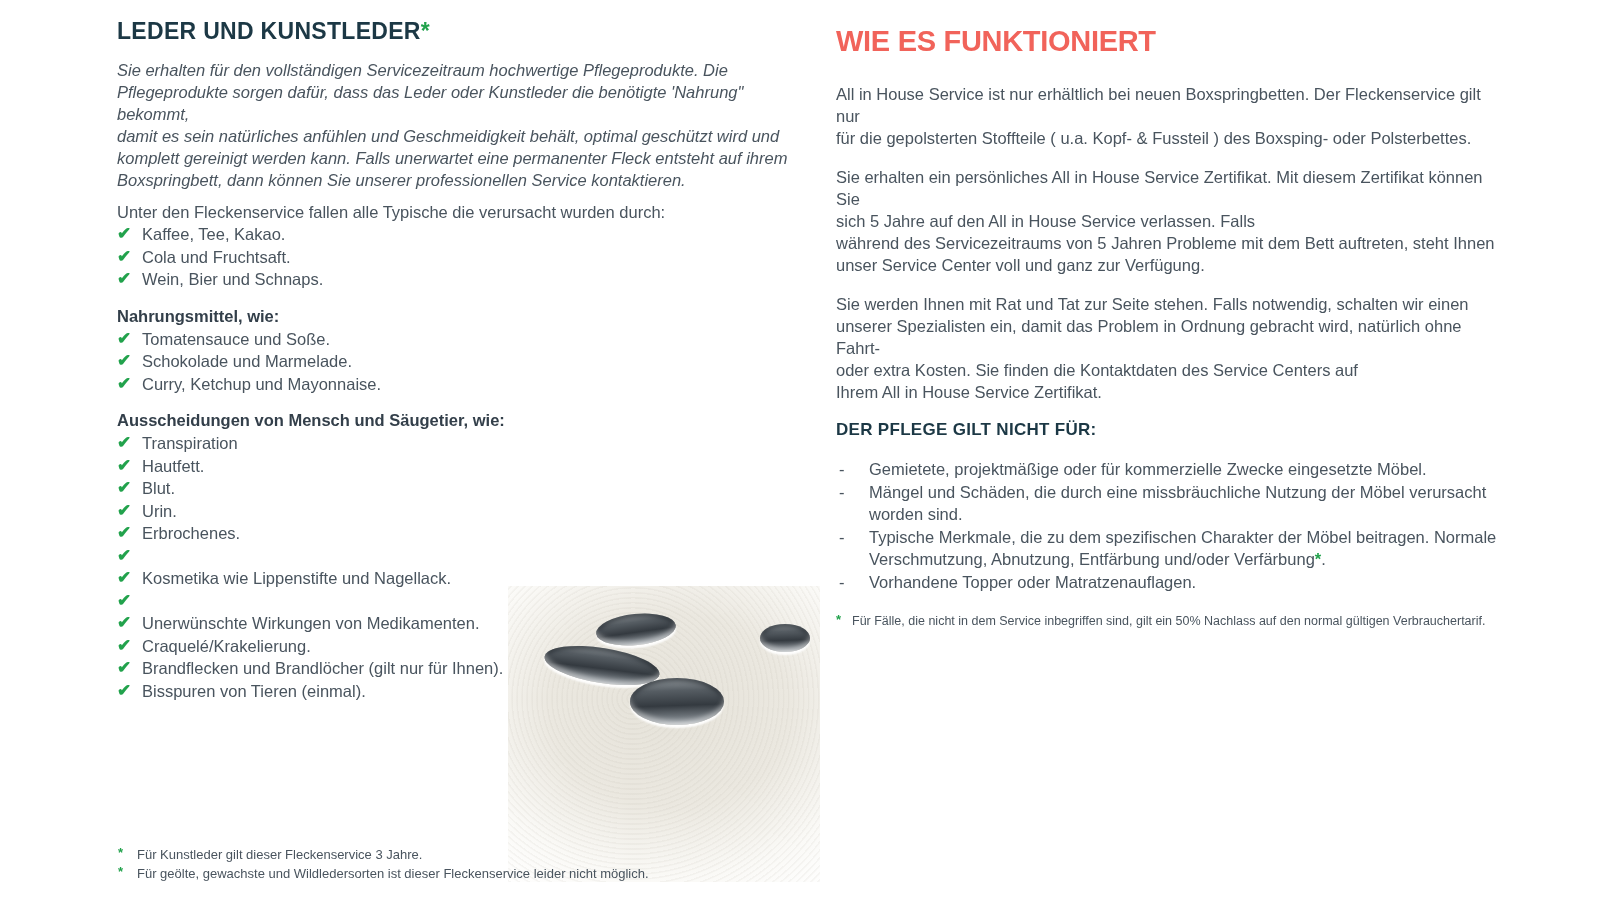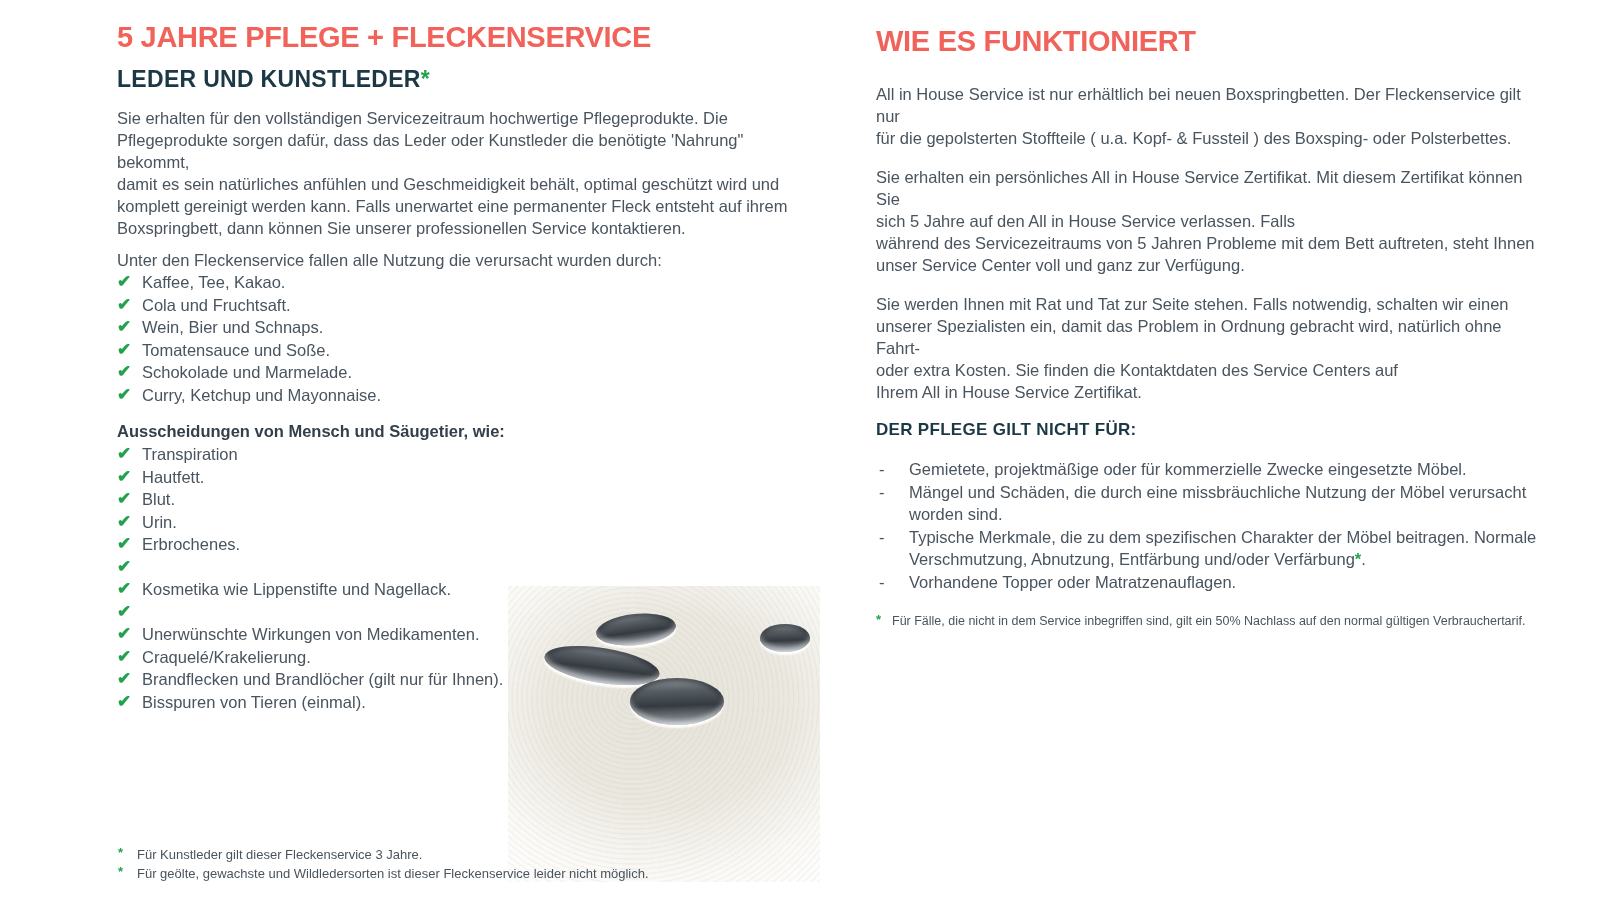--- a/index.html
+++ b/index.html
@@ -6,38 +6,39 @@
   body {
     width: 1600px; height: 900px;
     background: #ffffff;
     font-family: "Liberation Sans", sans-serif;
     color: #49545e;
     position: relative;
     overflow: hidden;
   }
   .col { position: absolute; }
   .col-left  { left: 117px; top: 22px;  width: 700px; }
-  .col-right { left: 876px; top: 26px;  width: 672px; }
+  .col-right { left: 836px; top: 26px;  width: 672px; }
 
   .main-title {
     font-size: 29px; line-height: 31px; font-weight: bold;
     color: #f1635a; letter-spacing: -0.3px;
     margin: 0 0 17px 0;
   }
   .sub-title {
     font-size: 23px; line-height: 19px; font-weight: bold;
     color: #1c3845; letter-spacing: 0.3px;
     margin: 0 0 18px 0;
   }
   .mark  { color: #22a24c; font-weight: bold; }
 
   .body-text {
     font-size: 16.5px; line-height: 22px;
     white-space: pre-line;
     margin: 0 0 7px 0;
+    font-style: italic;
   }
   .lead-text {
     font-size: 16.5px; line-height: 22px;
     margin: 10px 0 0 0;
   }
 
   .group-heading {
     font-size: 16.5px; line-height: 22px; font-weight: bold;
     color: #333f4a;
     margin: 14px 0 1px 0;
@@ -93,48 +94,48 @@
   .droplet-a { left: 88px;  top: 28px;  width: 80px;  height: 31px; transform: rotate(-6deg); }
   .droplet-b { left: 36px;  top: 62px;  width: 116px; height: 35px; transform: rotate(9deg); }
   .droplet-c { left: 122px; top: 92px;  width: 94px;  height: 47px; }
   .droplet-d { left: 252px; top: 38px;  width: 50px;  height: 28px; }
 </style>
 </head>
 <body>
 
 <div class="col col-left">
 
-  <h1 class="main-title">5 JAHRE PFLEGE + FLECKENSERVICE</h1>
 
   <h2 class="sub-title"><span>LEDER UND KUNSTLEDER</span><span class="mark">*</span></h2>
 
   <p class="body-text">Sie erhalten für den vollständigen Servicezeitraum hochwertige Pflegeprodukte. Die
 Pflegeprodukte sorgen dafür, dass das Leder oder Kunstleder die benötigte 'Nahrung" bekommt,
 damit es sein natürliches anfühlen und Geschmeidigkeit behält, optimal geschützt wird und
 komplett gereinigt werden kann. Falls unerwartet eine permanenter Fleck entsteht auf ihrem
 Boxspringbett, dann können Sie unserer professionellen Service kontaktieren.</p>
 
-  <p class="lead-text">Unter den Fleckenservice fallen alle Nutzung die verursacht wurden durch:</p>
+  <p class="lead-text">Unter den Fleckenservice fallen alle Typische die verursacht wurden durch:</p>
 
   <div>
     <div class="check-row">
       <span class="check-icon">✔</span>
       <span>Kaffee, Tee, Kakao.</span>
     </div>
     <div class="check-row">
       <span class="check-icon">✔</span>
       <span>Cola und Fruchtsaft.</span>
     </div>
     <div class="check-row">
       <span class="check-icon">✔</span>
       <span>Wein, Bier und Schnaps.</span>
     </div>
   </div>
 
   <div>
+    <div class="group-heading">Nahrungsmittel, wie:</div>
     <div class="check-row">
       <span class="check-icon">✔</span>
       <span>Tomatensauce und Soße.</span>
     </div>
     <div class="check-row">
       <span class="check-icon">✔</span>
       <span>Schokolade und Marmelade.</span>
     </div>
     <div class="check-row">
       <span class="check-icon">✔</span>

